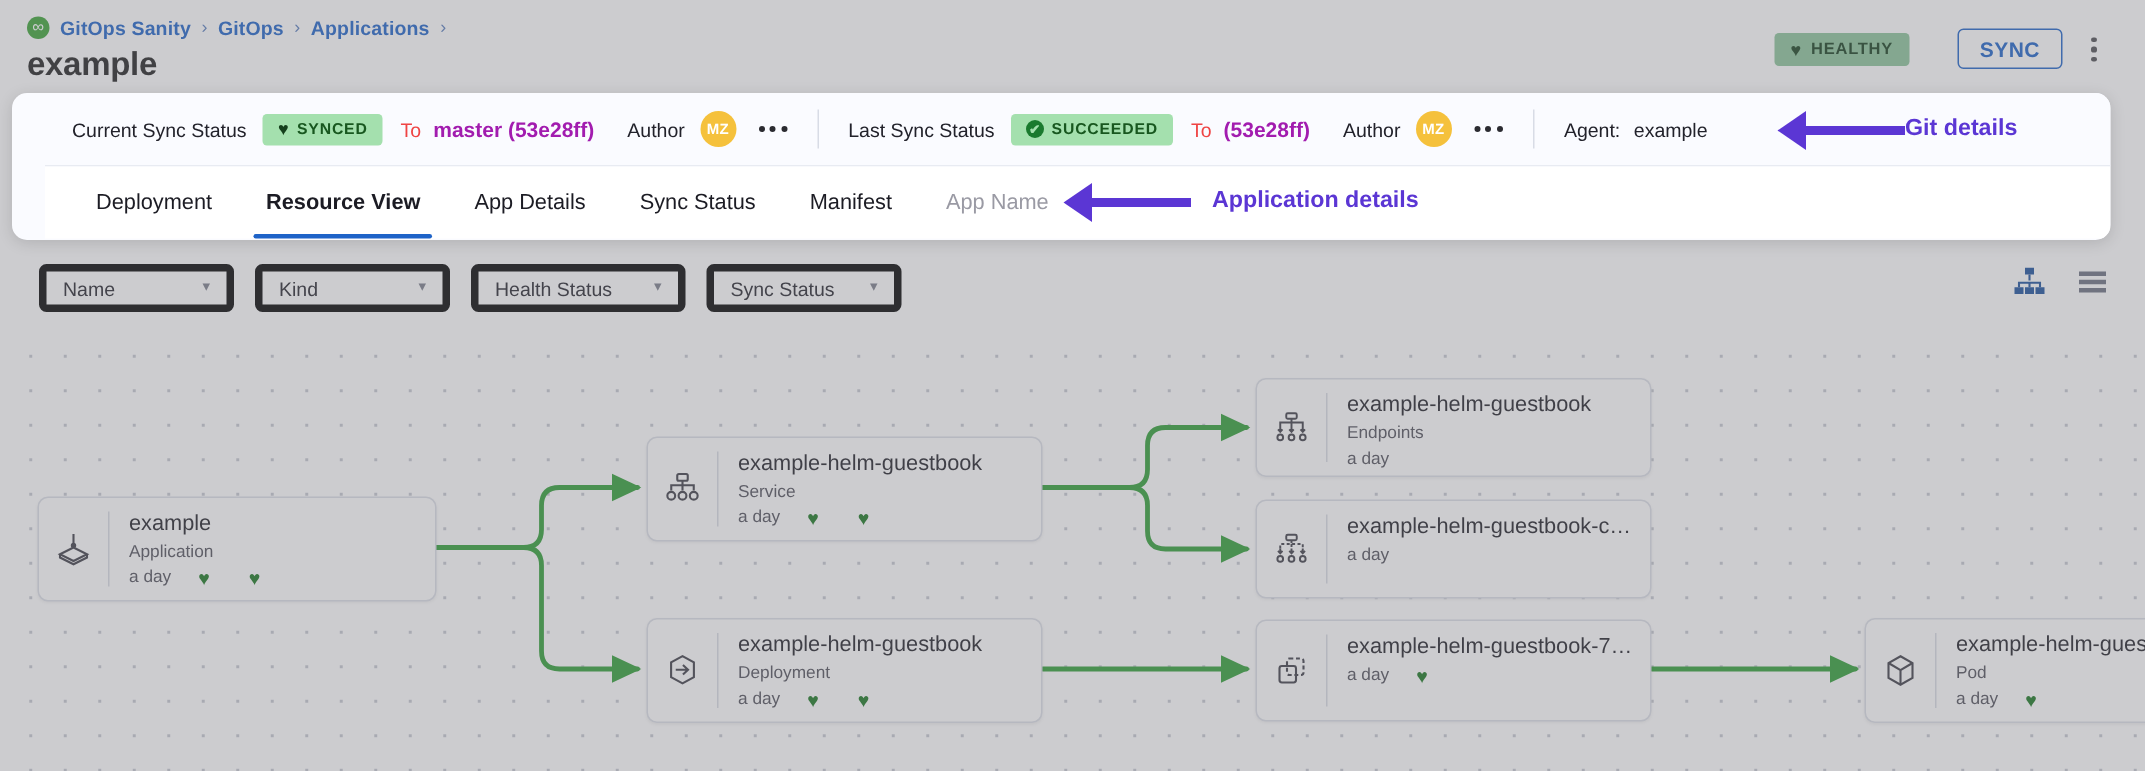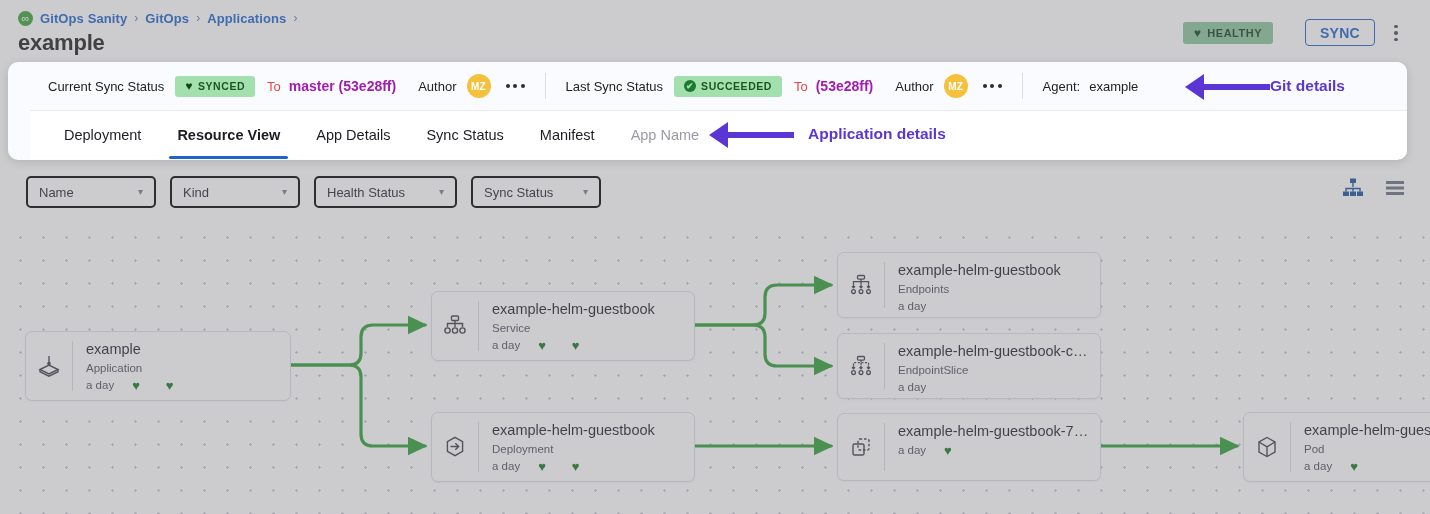--- a/index.html
+++ b/index.html
@@ -120,21 +120,21 @@
     height: 2.5px; background: #1e63c8; border-radius: 2px;
   }
   .tab.disabled { color: #9a9aa4; cursor: default; }
 
   
   .toolbar {
     position: absolute; left: 0; top: 166px; width: 1430px; height: 52px;
     background: #ffffff; display: flex; align-items: center; padding-left: 26px; gap: 14px;
   }
   .select {
-    width: 130px; height: 32px; border: 2px solid #000000; border-radius: 5px;
+    width: 130px; height: 32px; border: 5px solid #000000; border-radius: 5px;
     background: #fff; display: flex; align-items: center; justify-content: space-between;
     padding: 0 11px; font-size: 13px; color: #24242c; cursor: pointer;
   }
   .select.wide { width: 143px; }
   .chev { color: #7b7f8c; font-size: 10px; line-height: 1; }
   .view-toggles { position: absolute; right: 24px; top: 11px; display: flex; gap: 20px; align-items: center; }
   .vt { width: 22px; height: 22px; cursor: pointer; }
 
   
   .canvas {
@@ -345,21 +345,20 @@
           <path d="M13 7.1v2.6M5.5 12.6v-2.9h15v2.9M13 9.7v2.9" stroke-dasharray="2 1.6"></path>
           <path d="M5.5 12.6v2.6M13 12.6v2.6M20.5 12.6v2.6M4 14.3l1.5 1.6 1.5-1.6M11.5 14.3l1.5 1.6 1.5-1.6M19 14.3l1.5 1.6 1.5-1.6"></path>
           <circle cx="5.5" cy="19.6" r="1.9"></circle>
             <circle cx="13" cy="19.6" r="1.9"></circle>
             <circle cx="20.5" cy="19.6" r="1.9"></circle>
         </svg>
       </div>
       <div class="node-div"></div>
       <div class="node-body">
         <div class="node-title">example-helm-guestbook-ct…</div>
-        <div class="node-kind">EndpointSlice</div>
         <div class="node-meta">
           <span class="node-age">a day</span>
         </div>
       </div>
     </div>
 
     <div class="node" style="left:837px; top:413px; margin-top:-218px; width:264px; height:68px;">
       <div class="node-icon">
         <svg width="26" height="26" viewBox="0 0 26 26" fill="none" stroke="#3d3d46" stroke-width="1.4">
           <rect x="10" y="5" width="11" height="11" rx="1.6" stroke-dasharray="2.6 1.8"></rect>

